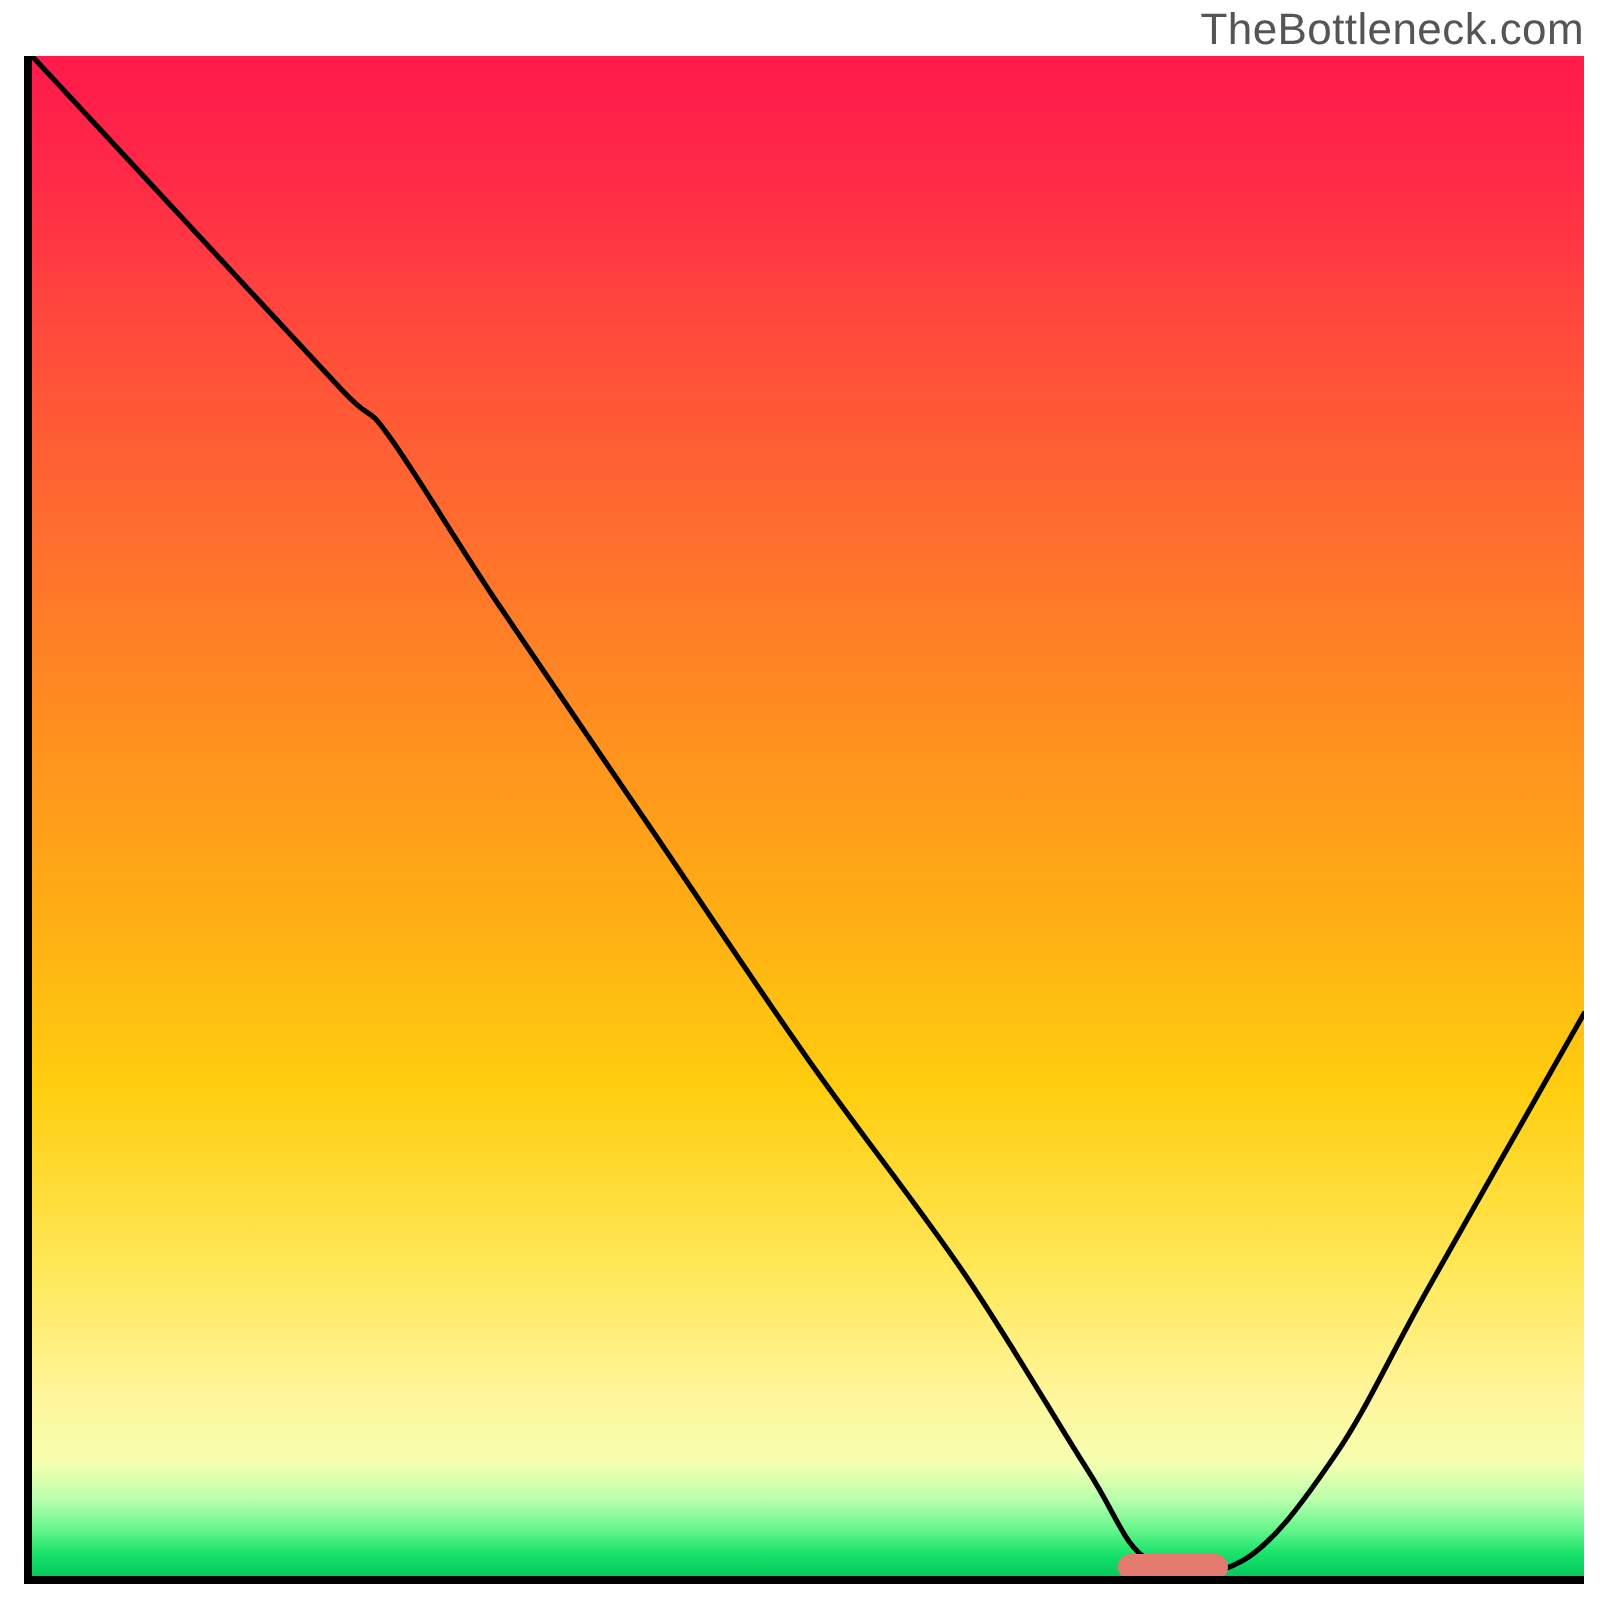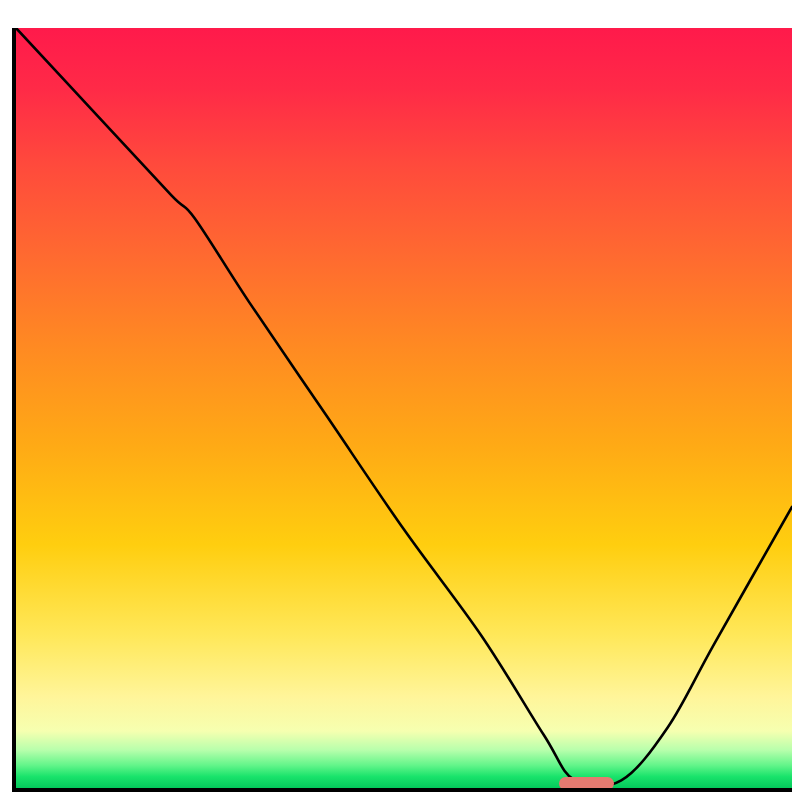--- a/index.html
+++ b/index.html
@@ -74,20 +74,21 @@
     height: 13px;
     border-radius: 7px;
     background: #e47a70;
   }
 </style>
 </head>
 <body>
 
 <div class="chart-container">
 
+  <div class="watermark">TheBottleneck.com</div>
 
   <div class="plot-area">
     <div class="gradient-bg"></div>
 
     <svg class="curve-svg" viewBox="0 0 776 760" preserveAspectRatio="none">
       <path id="curve-path" class="curve-path" d="M 0 0 C 12.933333333333335 13.933333333333337, 51.733333333333334 55.73333333333336, 77.60000000000001 83.60000000000002 C 103.46666666666668 111.46666666666668, 138.38666666666668 149.4666666666666, 155.20000000000002 167.19999999999993 C 172.01333333333335 184.93333333333325, 165.54666666666668 172.26666666666665, 178.48000000000002 190 C 191.41333333333336 207.73333333333335, 210.8133333333333 240.66666666666663, 232.79999999999998 273.59999999999997 C 254.78666666666666 306.5333333333333, 284.53333333333336 349.6, 310.40000000000003 387.6 C 336.2666666666667 425.6, 362.1333333333333 464.8666666666666, 388 501.59999999999997 C 413.8666666666667 538.3333333333333, 442.31999999999994 573.8, 465.59999999999997 608 C 488.88 642.2, 512.1600000000001 682.7333333333333, 527.6800000000001 706.8 C 543.2 730.8666666666666, 545.7866666666667 744.8, 558.72 752.4 C 571.6533333333333 760, 589.76 761.2666666666667, 605.28 752.4 C 620.8 743.5333333333333, 636.32 722, 651.84 699.2 C 667.36 676.4000000000001, 677.7066666666667 652.3333333333334, 698.4 615.6 C 719.0933333333332 578.8666666666667, 763.0666666666666 501.6, 776 478.8"></path>
     </svg>
 
     <div id="marker" class="marker" style="left: 543.2px; width: 54.32px; top: 749.2px; background: rgb(228, 122, 112);"></div>
   </div>

